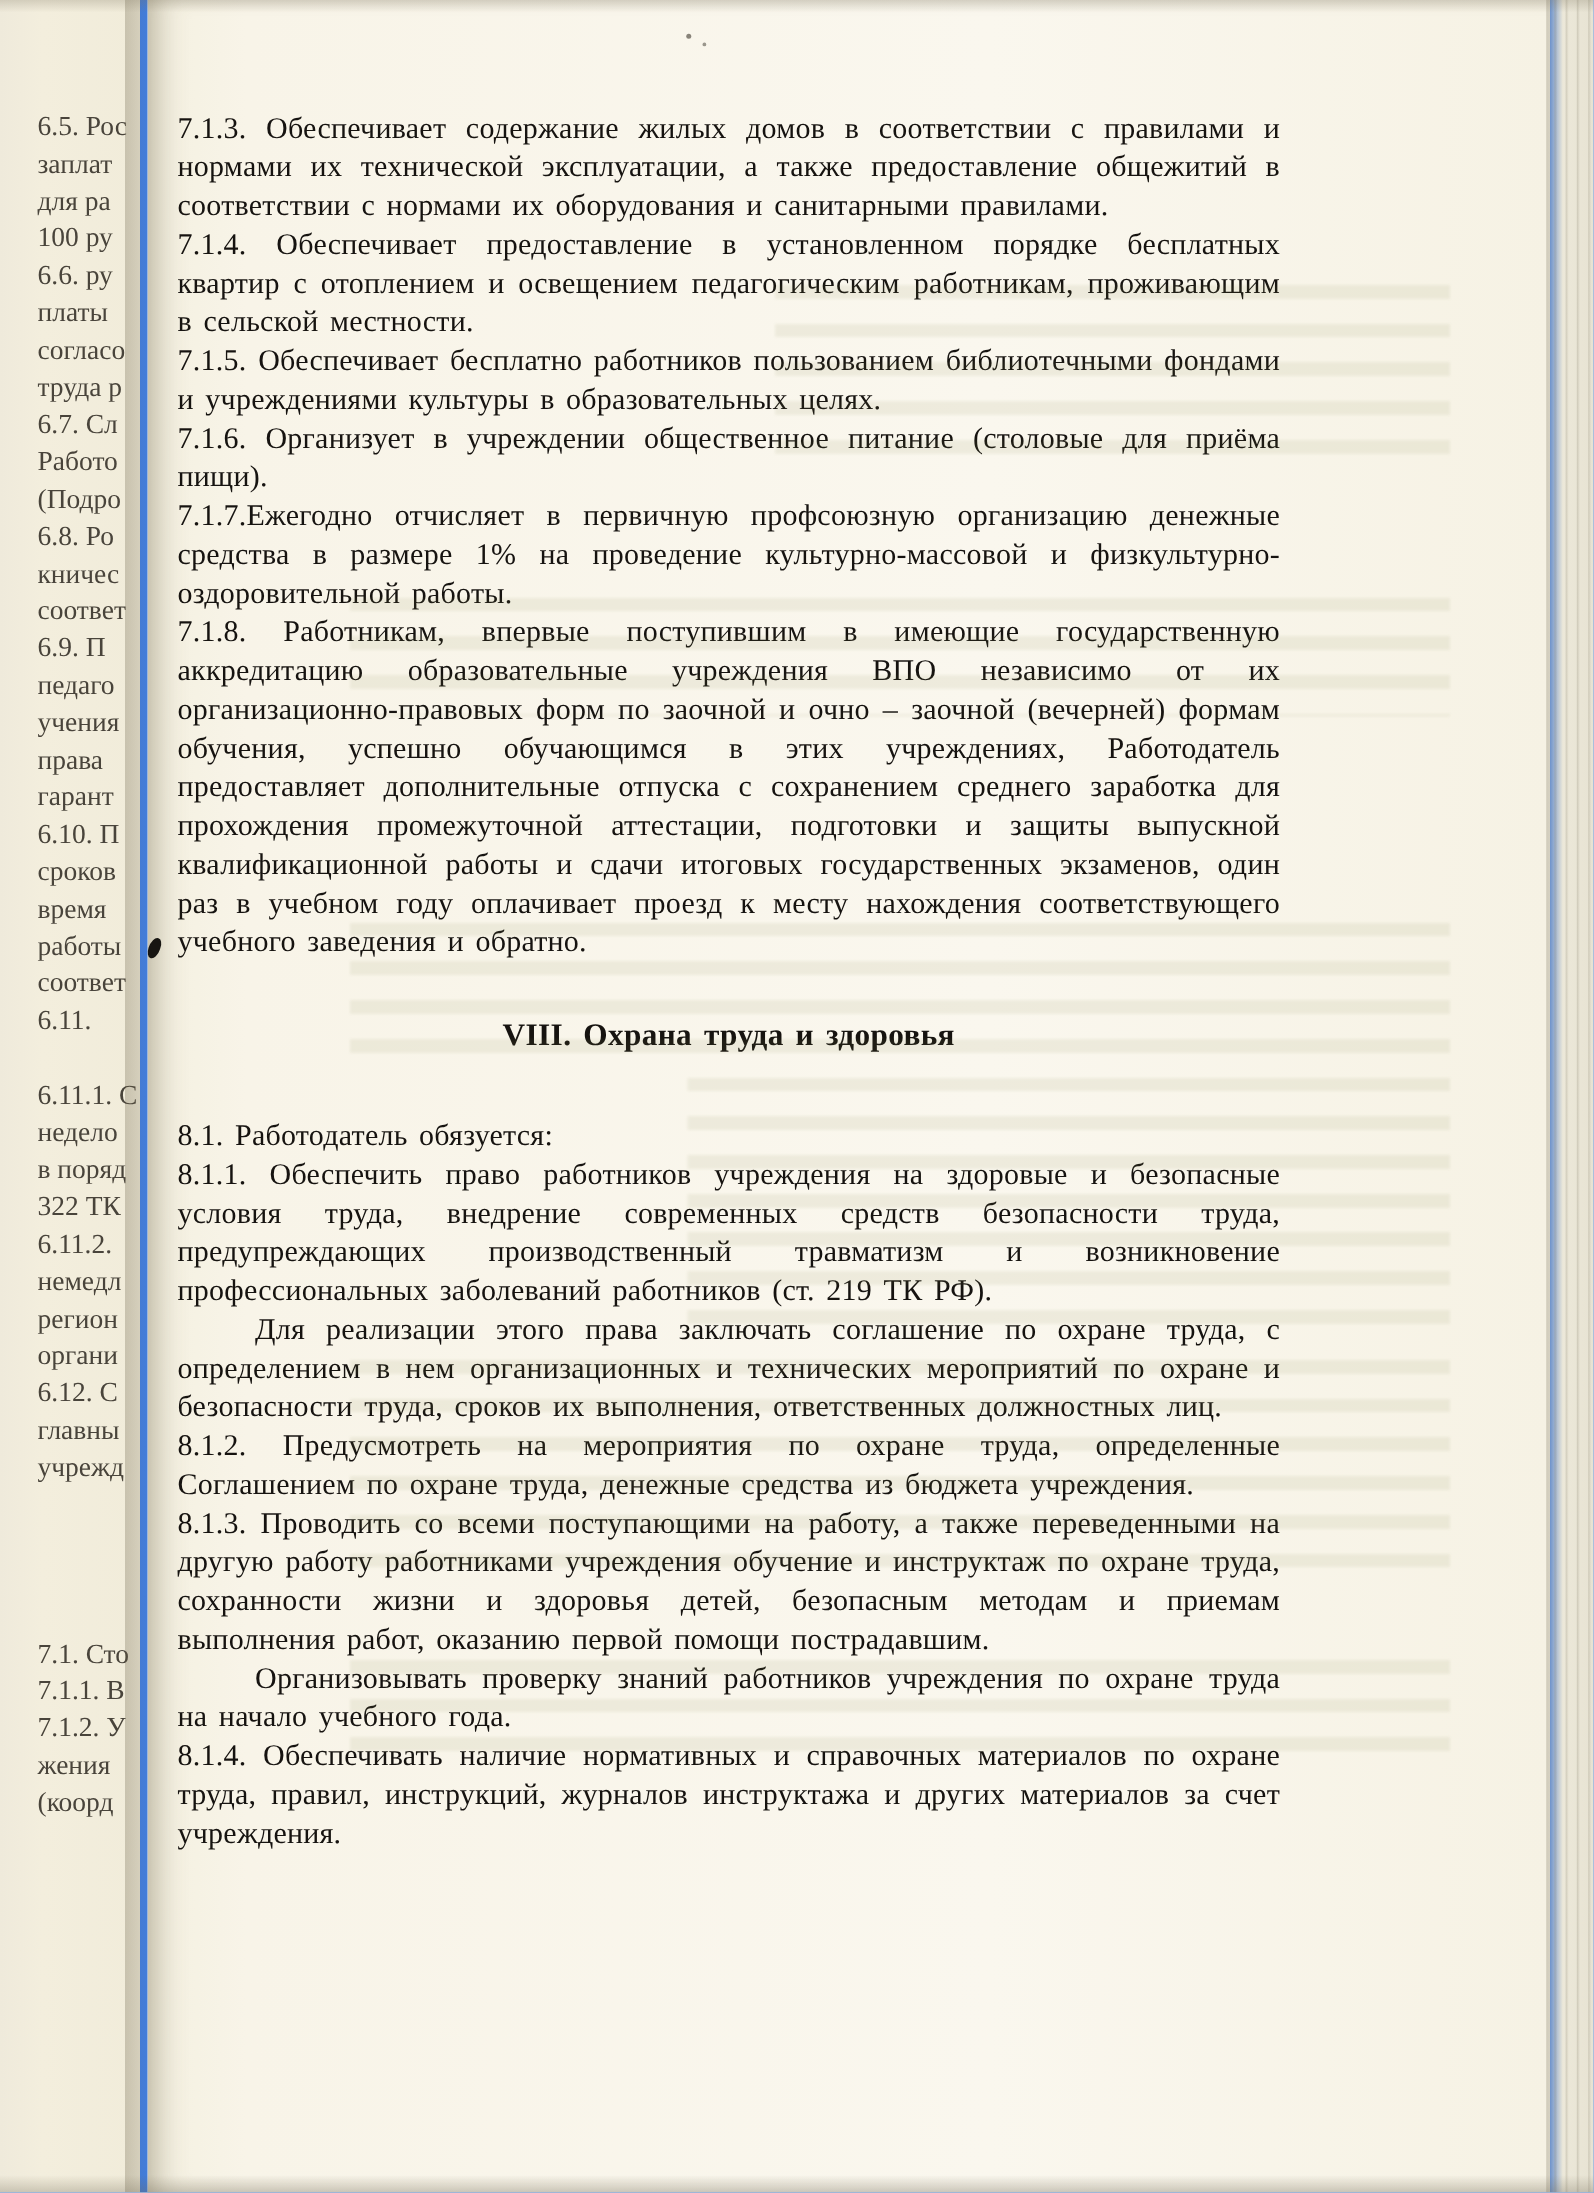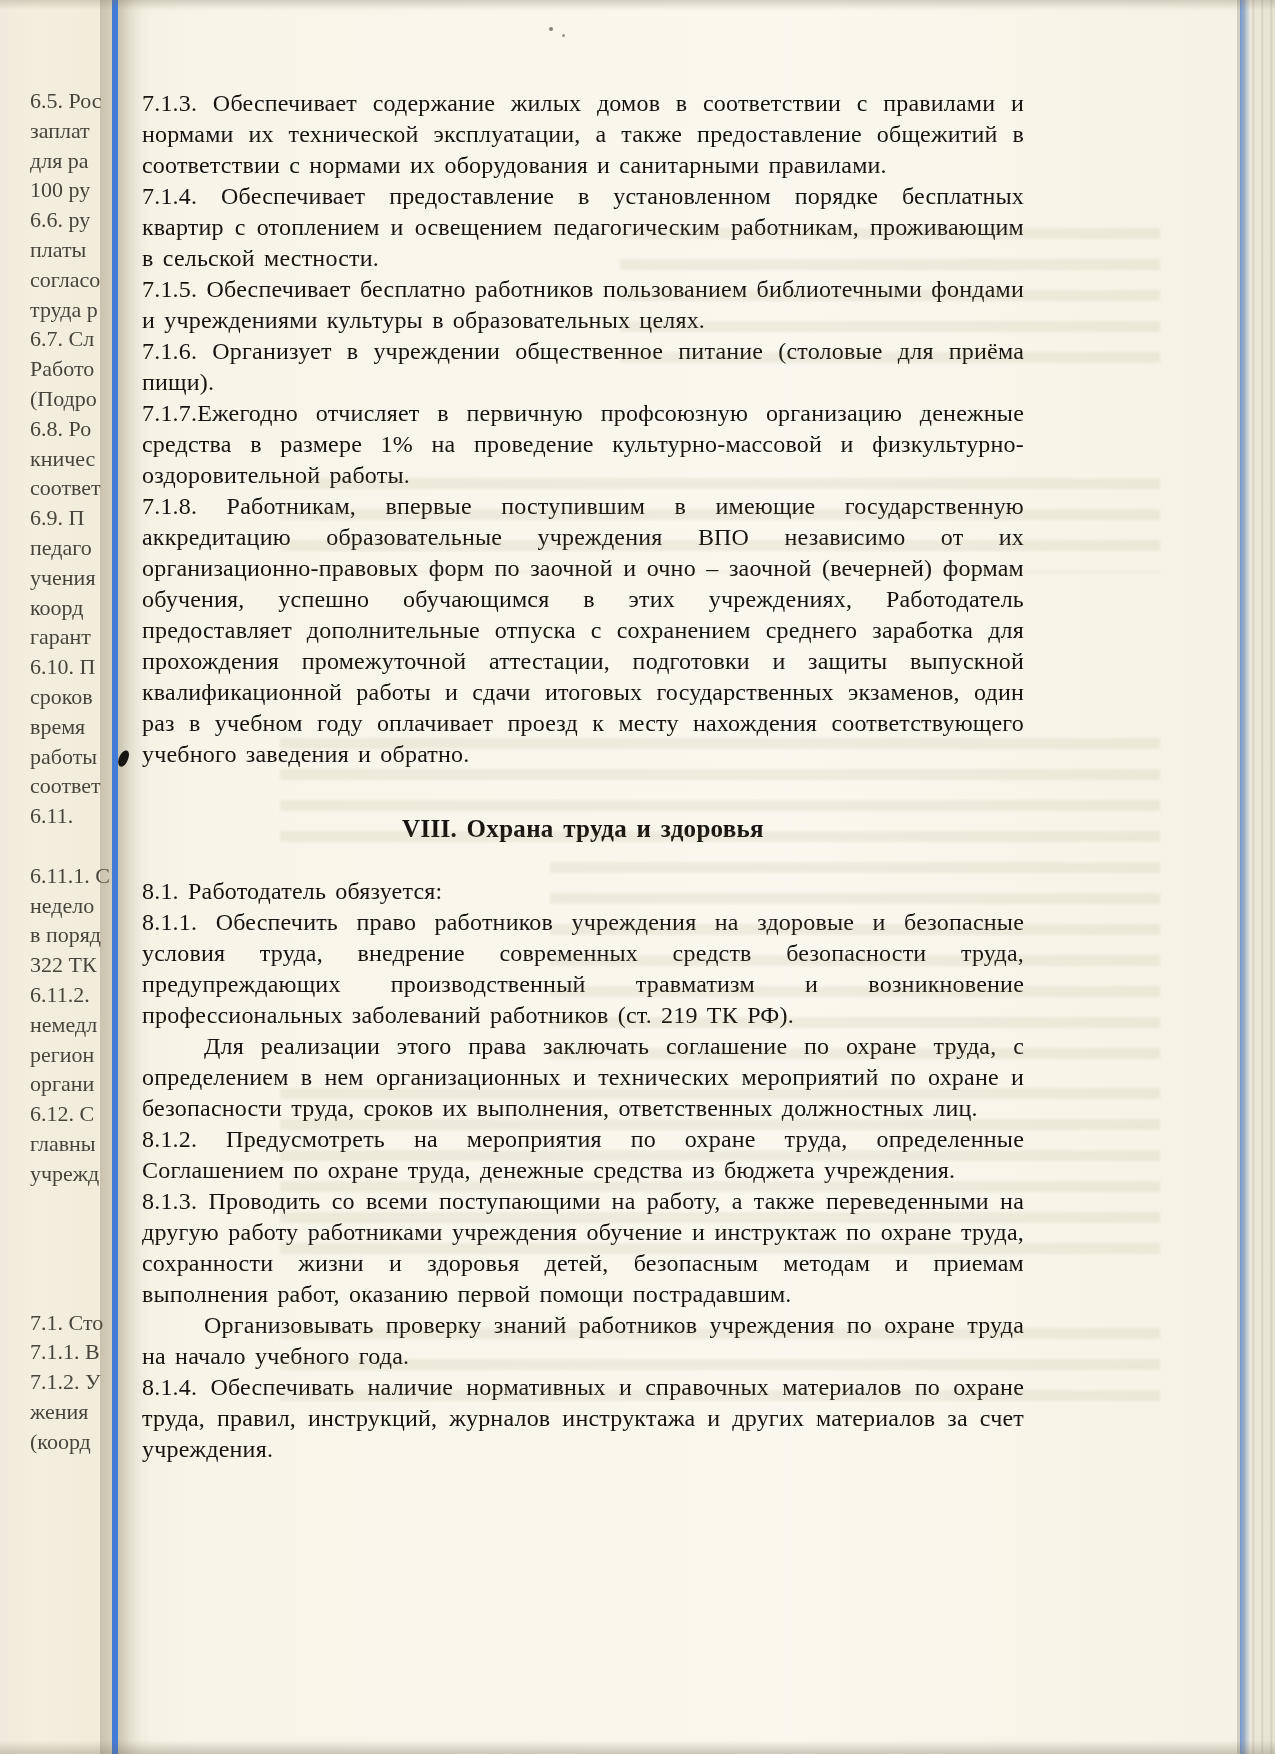--- a/index.html
+++ b/index.html
@@ -69,21 +69,21 @@
     font-size: 24px;
     line-height: 31px;
     color: #161310;
     text-align: justify;
     word-spacing: 3px;
     letter-spacing: 0.2px;
   }
   .content p { margin: 0; }
   .content p.indent { text-indent: 62px; }
   .content h2 {
-    margin: 42px 0 30px 0;
+    margin: 42px 0 48px 0;
     font-size: 25px;
     line-height: 34px;
     text-align: center;
     font-weight: bold;
     letter-spacing: 0.3px;
   }
 
   .page-number {
     position: absolute; left: 1080px; top: 4px; width: 60px;
     position: absolute;
@@ -136,21 +136,21 @@
         <div class="frag-line">труда р</div>
         <div class="frag-line">6.7. Сл</div>
         <div class="frag-line">Работо</div>
         <div class="frag-line">(Подро</div>
         <div class="frag-line">6.8. Ро</div>
         <div class="frag-line">кничес</div>
         <div class="frag-line">соответ</div>
         <div class="frag-line">6.9. П</div>
         <div class="frag-line">педаго</div>
         <div class="frag-line">учения</div>
-        <div class="frag-line">коорд</div>
+        <div class="frag-line">права</div>
         <div class="frag-line">гарант</div>
         <div class="frag-line">6.10. П</div>
         <div class="frag-line">сроков</div>
         <div class="frag-line">время</div>
         <div class="frag-line">работы</div>
         <div class="frag-line">соответ</div>
         <div class="frag-line">6.11.</div>
         <div class="frag-line"></div>
         <div class="frag-line">6.11.1. С</div>
         <div class="frag-line">недело</div>

